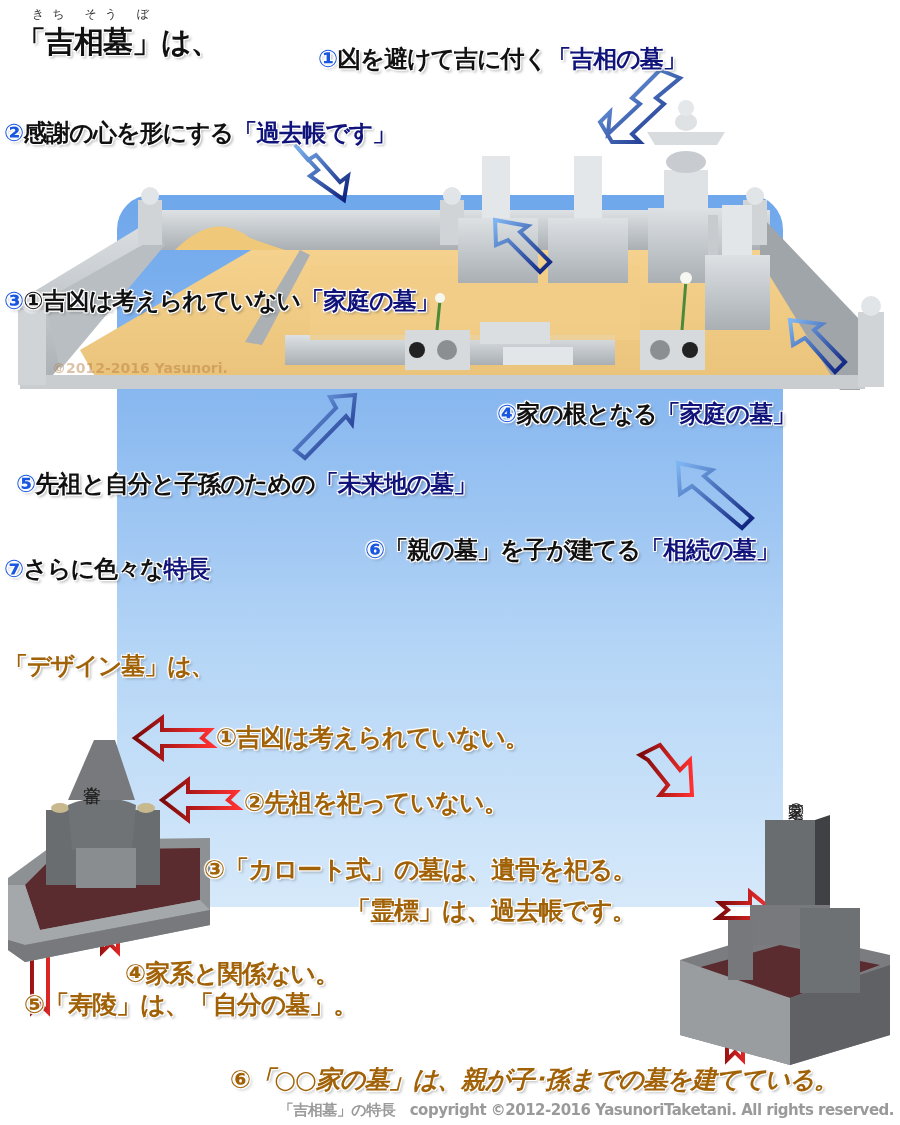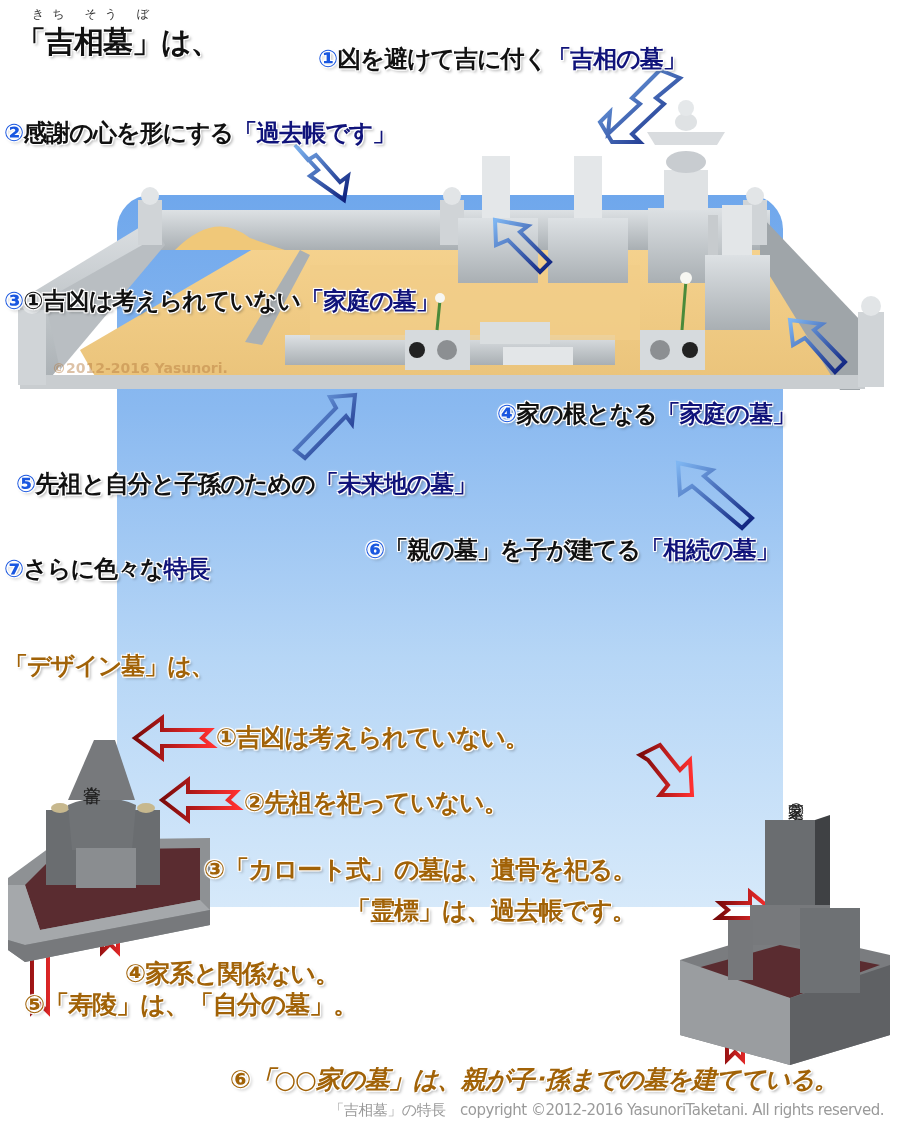--- a/index.html
+++ b/index.html
@@ -10,21 +10,21 @@
   .t{position:absolute;white-space:nowrap;font-weight:bold;letter-spacing:-1px;
      text-shadow:0 0 2px #fff,0 0 3px #fff,1px 1px 0 #fff,-1px -1px 0 #fff,1px -1px 0 #fff,-1px 1px 0 #fff,2px 2px 3px rgba(0,0,0,.35);}
   .blk{color:#111;}
   .navy{color:#10137a;}
   .num{color:#1a57e0;}
   .red{color:#a16207;}
   .ruby{position:absolute;font-size:12px;color:#333;letter-spacing:8px;}
   .title{font-size:30px;}
   .h{font-size:24px;}
   .r{font-size:25px;}
-  .foot{position:absolute;right:16px;top:1101px;font-size:15px;color:#9a9a9a;white-space:nowrap;font-weight:normal;letter-spacing:-.5px;}
+  .foot{position:absolute;right:6px;top:1101px;font-size:15px;color:#9a9a9a;white-space:nowrap;font-weight:bold;letter-spacing:-.5px;}
   svg{position:absolute;overflow:visible;}
 </style>
 </head>
 <body>
 
 <div class="abs panel"></div>
 
 <svg style="left:0;top:0;width:900px;height:1125px;">
   <defs>
     <linearGradient id="stone" x1="0" y1="0" x2="0" y2="1">

